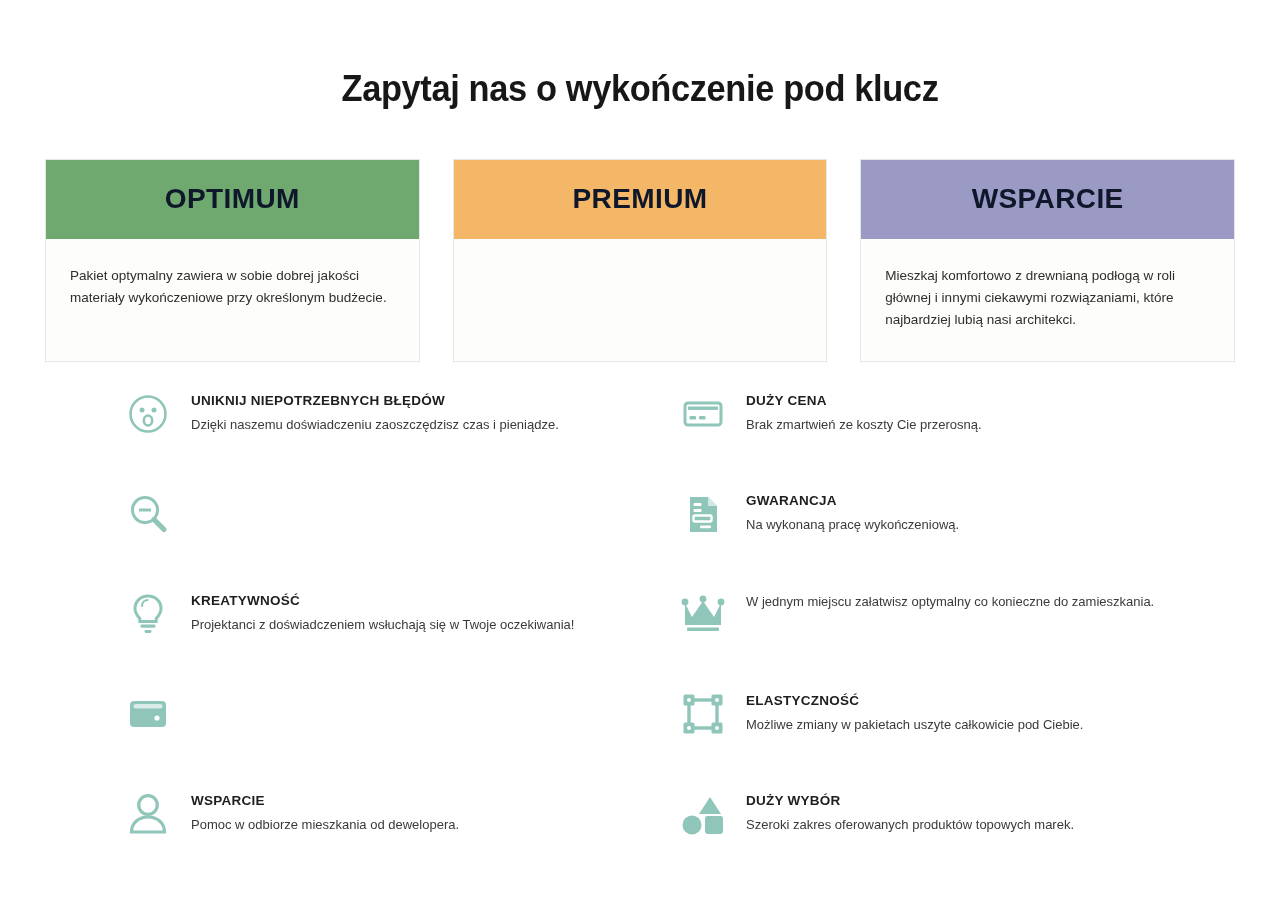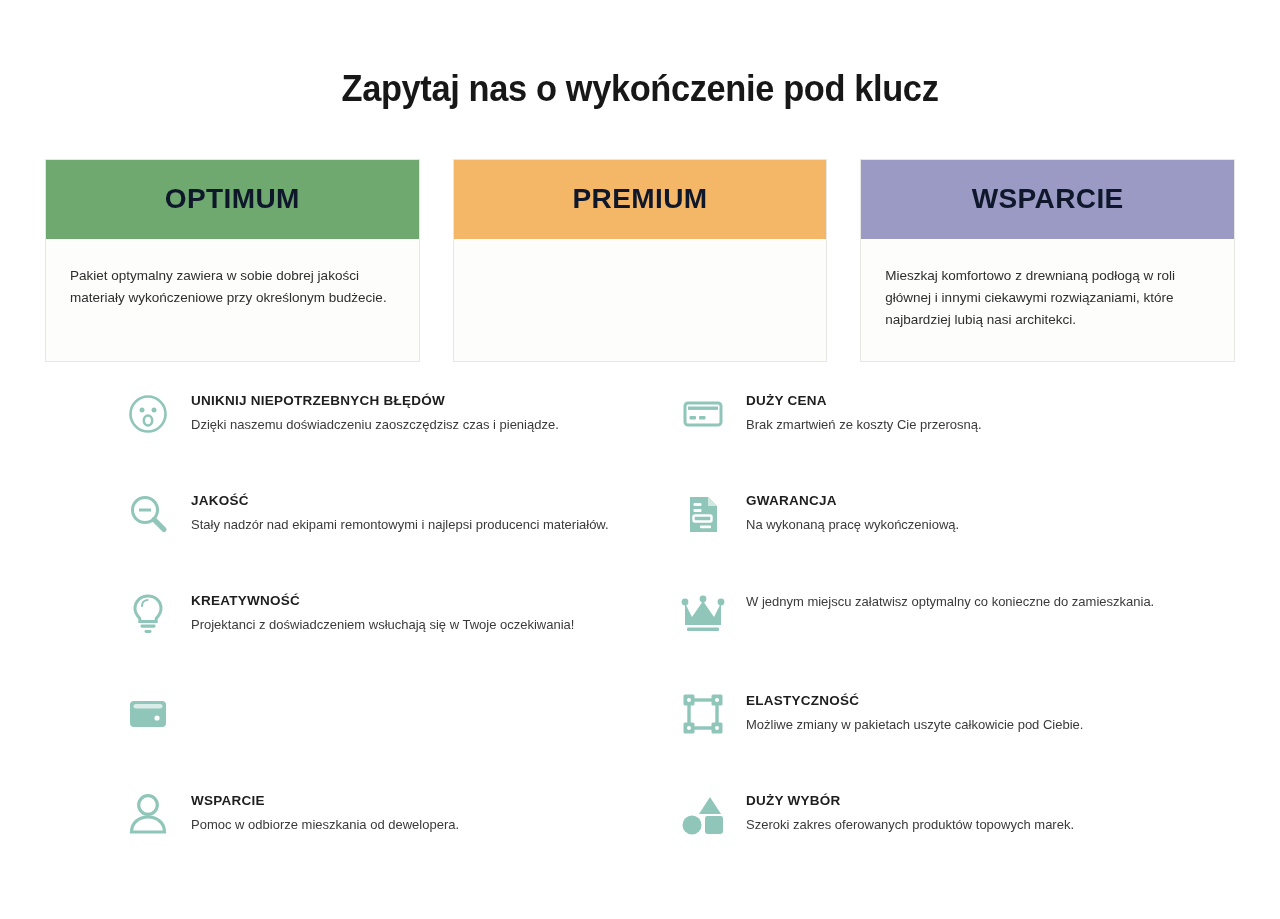--- a/index.html
+++ b/index.html
@@ -175,24 +175,20 @@
     </div>
 
     <div class="feature">
       <span class="feature-icon">
         <svg width="44" height="44" viewBox="0 0 44 44">
           <circle cx="19" cy="18" r="12.5" fill="none" stroke="#8fc6b9" stroke-width="3"></circle>
           <line x1="13" y1="18" x2="25" y2="18" stroke="#8fc6b9" stroke-width="3"></line>
           <line x1="28" y1="27.5" x2="38" y2="37.5" stroke="#8fc6b9" stroke-width="5.2" stroke-linecap="round"></line>
         </svg>
       </span>
-      <div class="feature-text">
-        <div class="feature-title">JAKOŚĆ</div>
-        <div class="feature-desc">Stały nadzór nad ekipami remontowymi i najlepsi producenci materiałów.</div>
-      </div>
     </div>
 
     <div class="feature">
       <span class="feature-icon">
         <svg width="44" height="44" viewBox="0 0 44 44">
           <path d="M9 5 h18 l9 9 v26 a0 0 0 0 1 0 0 h-27 z" fill="#8fc6b9"></path>
           <path d="M27 5 v9 h9 z" fill="#cfe8e0"></path>
           <rect x="12.5" y="11" width="8" height="3" rx="1" fill="#ffffff"></rect>
           <rect x="12.5" y="17" width="8" height="3" rx="1" fill="#ffffff"></rect>
           <rect x="12.5" y="23.5" width="18" height="6" rx="1.4" fill="none" stroke="#ffffff" stroke-width="2.4"></rect>

